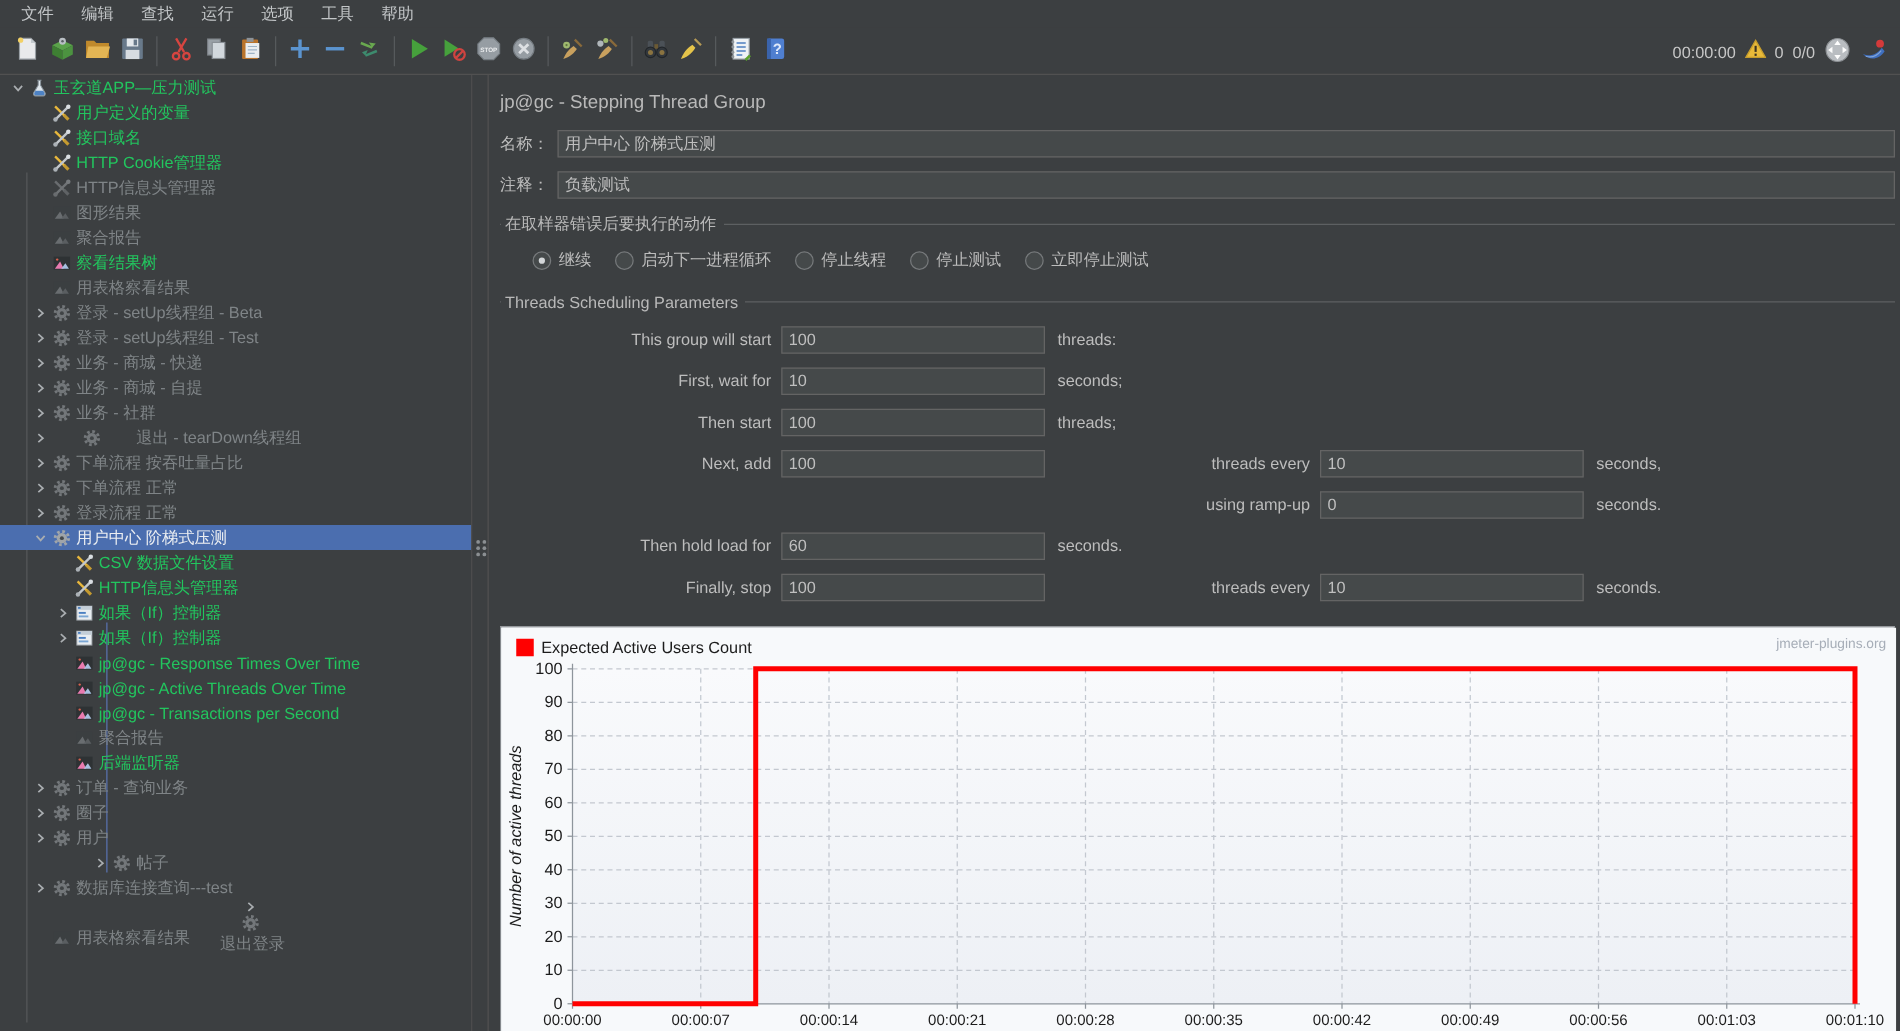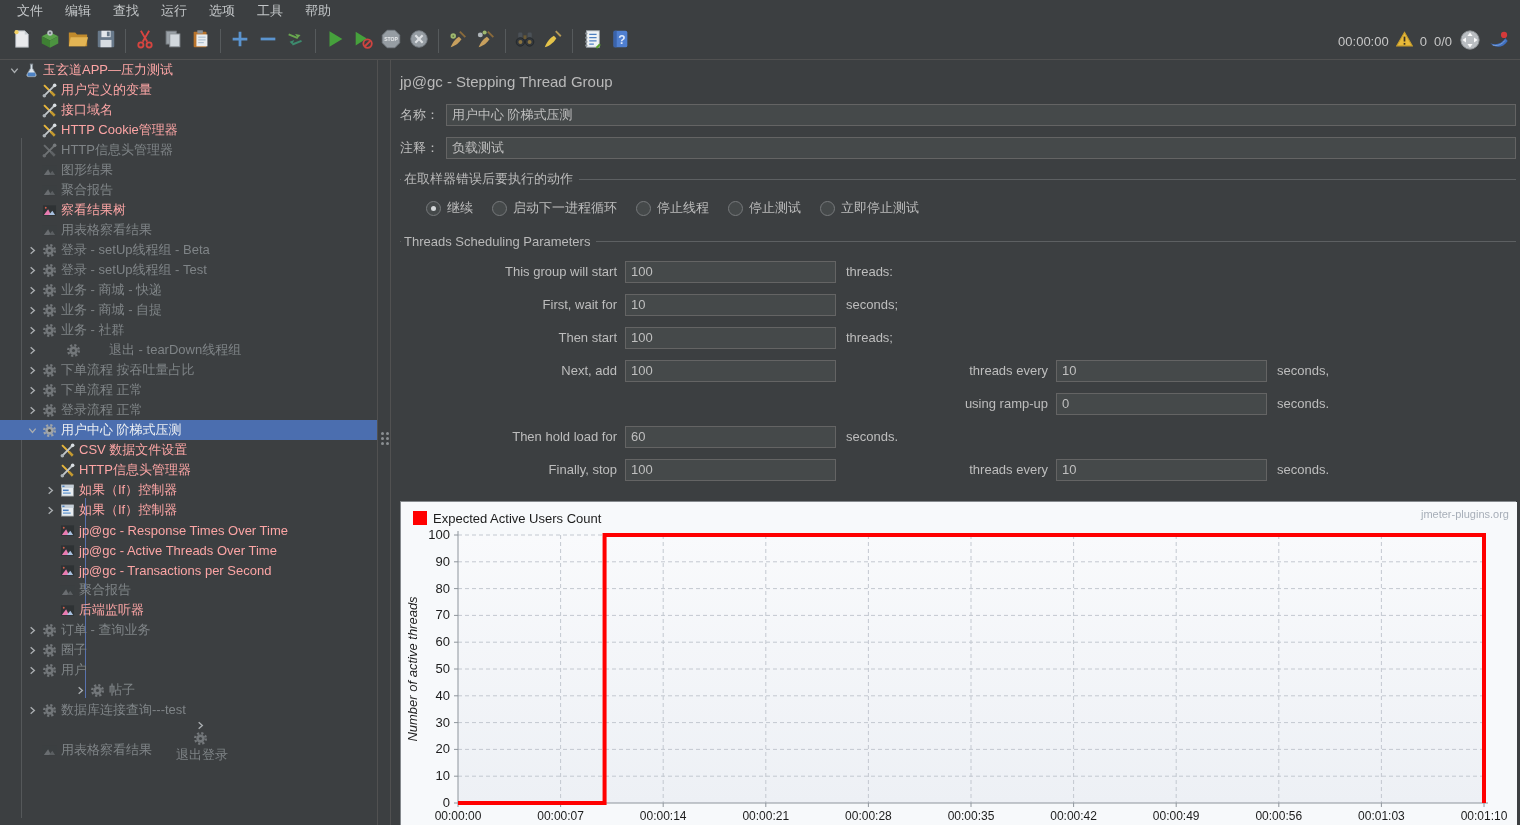--- a/index.html
+++ b/index.html
@@ -32,21 +32,21 @@
 
   
   .tree { position:absolute; top:0; left:0; right:0; }
   .tree-guide { position:absolute; width:1px; background:#55585a; }
   .tree-guide.blue { background:#5872ae; }
   .tree-row { height:20px; display:flex; align-items:center; font-size:13px;
     white-space:nowrap; position:relative; z-index:2; }
   .tree-row.selected { background:#4b6eaf; }
   .tree-row .chev { width:16px; display:inline-flex; justify-content:center; flex:none; }
   .tree-row .ticon { width:18px; display:inline-flex; justify-content:center; flex:none; }
-  .tree-row .tlabel { padding-left:3px; color:#fca5a5; }
+  .tree-row .tlabel { padding-left:3px; color:#22c55e; }
   .tree-row.disabled .tlabel { color:#7f8487; }
   .tree-row.disabled .ticon svg { opacity:.55; }
   .tree-row.selected .tlabel { color:#eceff2; }
 
   
   .content { flex:1; padding:0 4px 0 9px; overflow:hidden; }
   .panel-title { font-size:15px; color:#b9b9b9; margin:13px 0 14px 0; }
   .frow { display:flex; align-items:center; margin-bottom:11px; }
   .frow .flabel { width:46px; font-size:13px; flex:none; }
   .frow input { flex:1; }

